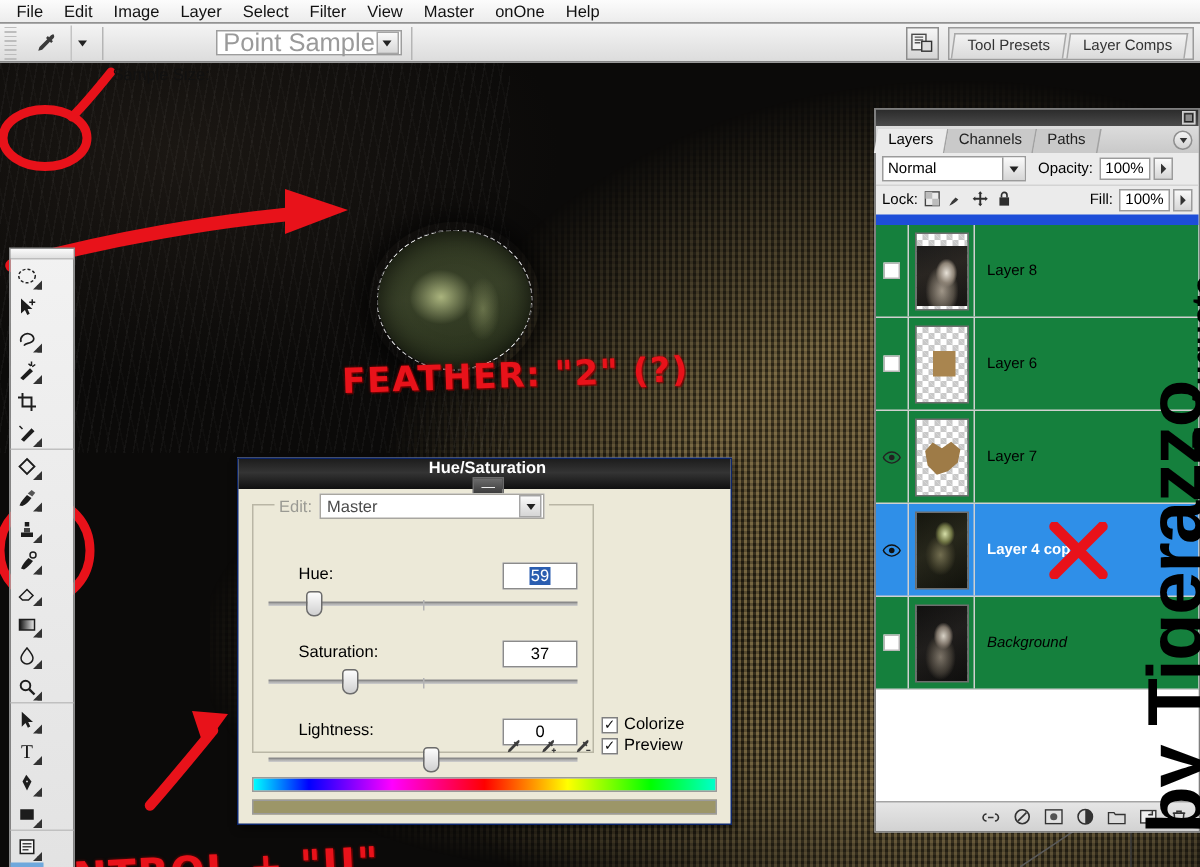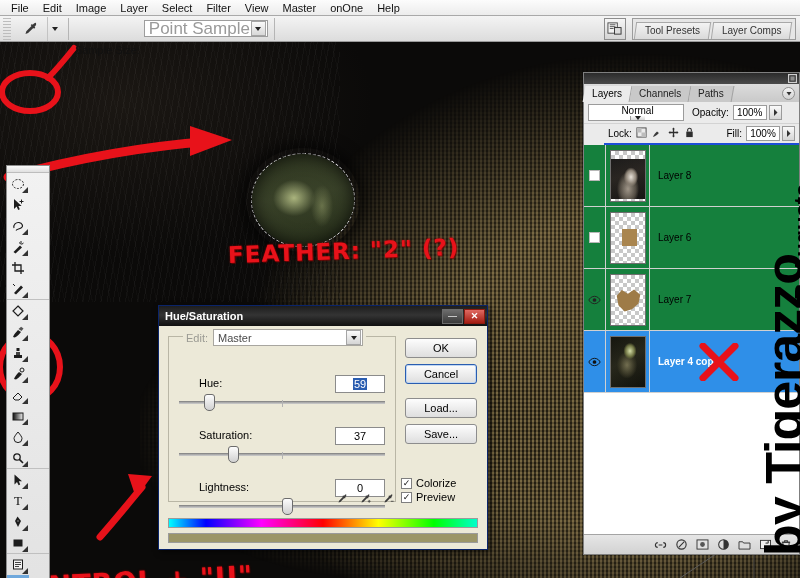--- a/index.html
+++ b/index.html
@@ -166,21 +166,21 @@
   
   .dialog {
     position:absolute; left:158px; top:305px; width:330px; height:245px;
     background:#ece9d8; border:1px solid #0a246a;
     box-shadow:2px 2px 6px rgba(0,0,0,0.6);
     z-index:40;
   }
   .titlebar {
     height:20px;
     background:linear-gradient(180deg,#1d1d1d 0%,#343434 45%,#101010 100%);
-    display:flex; align-items:center; padding:0 2px 0 6px;
+    display:flex; align-items:center; padding:0 2px 0 6px;flex-direction:column;
   }
   .titlebar .t { color:#fff; font-weight:bold; font-size:11px; flex:1; }
   .winbtn { width:21px;height:15px; margin-left:1px; border:1px solid #6b6b6b;
             display:flex;align-items:center;justify-content:center; font-size:9px; color:#fff;
             background:linear-gradient(#6d6d6d,#3a3a3a); }
   .winbtn.close { background:linear-gradient(#e06a62,#a31c12); border-color:#8e1a10; font-weight:bold; }
   .dlg-body { position:relative; height:225px; padding:8px 8px 0 8px; }
   .fieldset {
     position:absolute; left:9px; top:10px; width:228px; height:166px;
     border:1px solid #b9b6a5; border-top:1px solid #b9b6a5;
@@ -244,24 +244,24 @@
     font-size:10px; color:#222; padding:2px 8px 3px 8px; background:#c9c9c9;
     border-right:1px solid #a2a2a2; transform:skewX(-10deg);
   }
   .lp-tab span { display:inline-block; transform:skewX(10deg); }
   .lp-tab.active { background:#ebebeb; color:#000; font-weight:normal; }
   .lp-menu { position:absolute; right:4px; bottom:2px; width:13px;height:13px;border-radius:50%;
              background:linear-gradient(#f4f4f4,#d2d2d2); border:1px solid #8f8f8f;
              display:flex;align-items:center;justify-content:center;}
   .lp-row1, .lp-row2 { display:flex; align-items:center; padding:2px 4px; background:#ebebeb; font-size:10px; }
   .lp-row1 { border-bottom:1px solid #d3d3d3; }
-  .lp-row2 { border-bottom:2px solid #1d4ed8;margin-left:20px; }
+  .lp-row2 { border-bottom:7px solid #1d4ed8; }
   .blendsel {
     width:96px; height:17px; background:#fff; border:1px solid #9b9b9b;
-    display:flex; align-items:center; justify-content:space-between; padding-left:3px; font-size:10px;flex-direction:column;
+    display:flex; align-items:center; justify-content:space-between; padding-left:3px; font-size:10px;
   }
   .blendsel .cb { width:15px;height:15px;background:linear-gradient(#fafafa,#d6d6d6);border-left:1px solid #9b9b9b;
                   display:flex;align-items:center;justify-content:center;}
   .numfield {
     width:34px;height:15px;background:#fff;border:1px solid #9b9b9b;font-size:10px;text-align:center;line-height:14px;
   }
   .spin { width:13px;height:15px;background:linear-gradient(#fafafa,#d6d6d6);border:1px solid #9b9b9b;margin-left:2px;
           display:flex;align-items:center;justify-content:center;}
   .lockicons { display:flex; gap:5px; margin-left:4px; align-items:center; }
   .lp-list { flex:1; background:#fff; overflow:hidden; position:relative; }
@@ -596,27 +596,20 @@
         <div class="sliderow" style="top:144px;">
           <span class="name">Lightness:</span>
           <span class="numbox">0</span>
           <span class="track">
             <span class="tick"></span>
             <span class="knob" style="left:50%;"></span>
           </span>
         </div>
       </div>
 
-      <div class="btns">
-        <div class="dbtn">OK</div>
-        <div class="dbtn focus">Cancel</div>
-        <div style="height:8px;"></div>
-        <div class="dbtn">Load...</div>
-        <div class="dbtn">Save...</div>
-      </div>
 
       <div class="droppers">
         <span>
           <svg width="13" height="13" viewBox="0 0 14 14">
               <path d="M10.6 2.2c.7.7.7 1.9 0 2.6l-.8.8.6.6-.9.9-.6-.6-4.2 4.2-2 .6.6-2 4.2-4.2-.6-.6.9-.9.6.6.8-.8c.7-.7 1.9-.7 1.4-1.2z" fill="#3c3c3c"></path>
             </svg>
         </span>
         <span>
           <svg width="13" height="13" viewBox="0 0 14 14">
               <path d="M10.6 2.2c.7.7.7 1.9 0 2.6l-.8.8.6.6-.9.9-.6-.6-4.2 4.2-2 .6.6-2 4.2-4.2-.6-.6.9-.9.6.6.8-.8c.7-.7 1.9-.7 1.4-1.2z" fill="#3c3c3c"></path>
@@ -781,20 +774,33 @@
           <div class="lthumb">
               <div class="inner face-green"></div>
             </div>
         </div>
         <div class="lname">Layer 4 copy</div>
         <svg class="redx" viewBox="0 0 40 38">
           <path d="M4 3 L36 35 M36 3 L4 35" stroke="#e8121a" stroke-width="7" stroke-linecap="round"></path>
         </svg>
       </div>
 
+      <div class="lrow">
+        <div class="leye">
+            <div class="eyebox">
+              <div class="eyeoff"></div>
+            </div>
+          </div>
+        <div class="lthumbwrap">
+          <div class="lthumb">
+              <div class="inner face-dark"></div>
+            </div>
+        </div>
+        <div class="lname italic">Background</div>
+      </div>
     </div>
 
     <div class="lp-bottom">
       <span class="lpb">
         <svg width="13" height="10" viewBox="0 0 14 10">
             <path d="M5 5H9M4 2.5A2.5 2.5 0 1 0 4 7.5M10 2.5a2.5 2.5 0 1 1 0 5" fill="none" stroke="#333" stroke-width="1.2"></path>
           </svg>
       </span>
       <span class="lpb">
         <svg width="13" height="13" viewBox="0 0 14 14">

